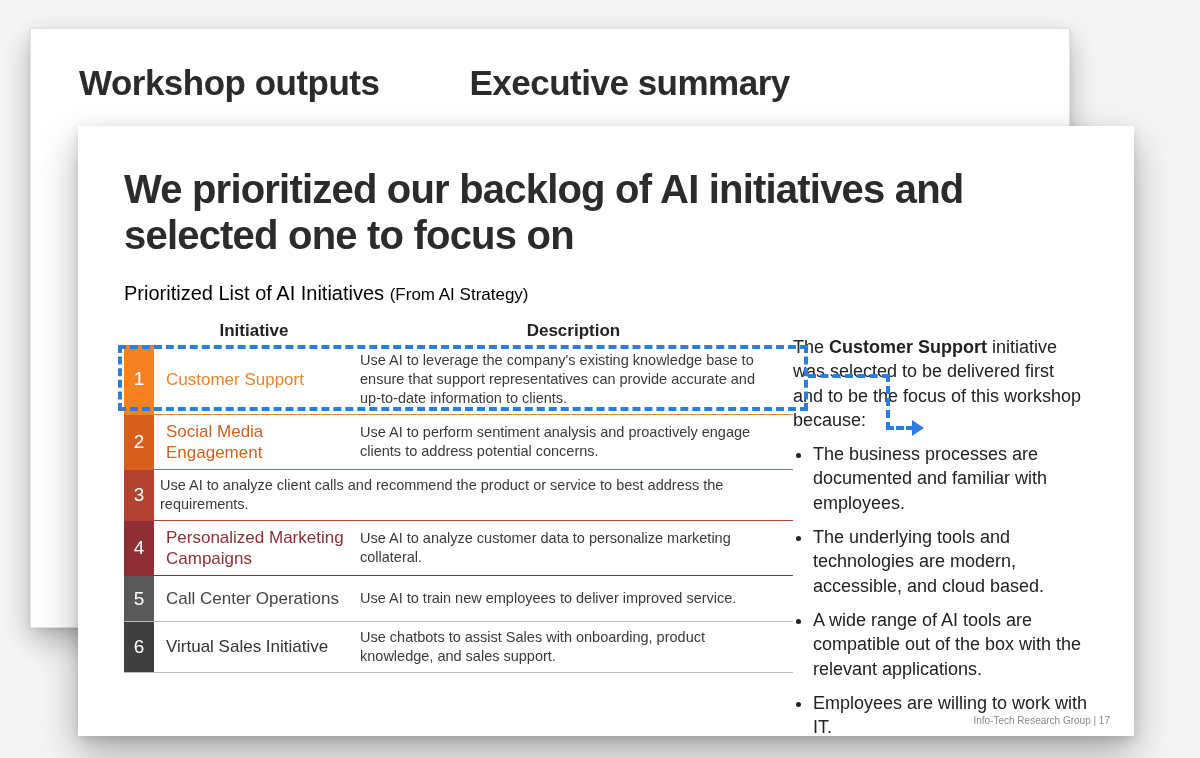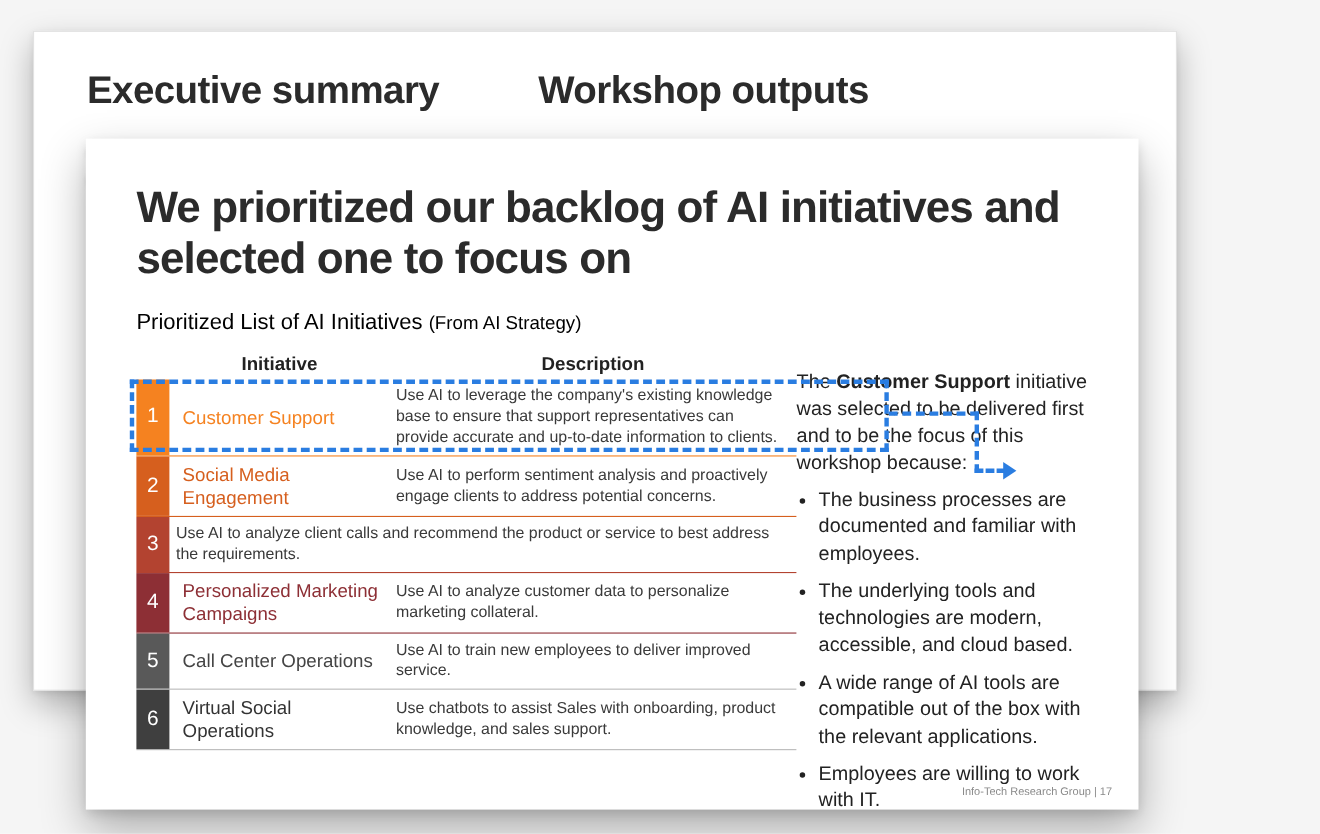--- a/index.html
+++ b/index.html
@@ -42,21 +42,21 @@
     max-width: 340px;
     filter: blur(2.2px);
     opacity: 0.7;
   }
 
   
   .front-slide {
     position: absolute;
     top: 126px;
     left: 78px;
-    width: 957px;
+    width: 1056px;
     height: 610px;
     background: #fff;
     box-shadow: 0 18px 38px rgba(0,0,0,0.30), 0 4px 10px rgba(0,0,0,0.12);
     padding: 40px 46px 20px 46px;
   }
   .front-slide h1 {
     font-size: 40px;
     line-height: 1.15;
     font-weight: 700;
     color: #2b2b2b;
@@ -212,22 +212,22 @@
     right: 24px;
     font-size: 10px;
     color: #8a8a8a;
   }
 </style>
 </head>
 <body>
 
 <div class="back-slide">
   <div class="headers">
+    <h2>Workshop outputs</h2>
     <h2>Executive summary</h2>
-    <h2>Workshop outputs</h2>
   </div>
   <div class="back-body">ACME has made an active investment in a new generation of IT te ar fr di er th in th W st le di ch</div>
 </div>
 
 <div class="front-slide">
   <h1>We prioritized our backlog of AI initiatives and selected one to focus on</h1>
   <div class="subtitle">
     <span>Prioritized List of AI Initiatives </span><span class="note">(From AI Strategy)</span>
   </div>
 
@@ -258,21 +258,21 @@
         <div class="cell-init">Personalized Marketing Campaigns</div>
         <div class="cell-desc">Use AI to analyze customer data to personalize marketing collateral.</div>
       </div>
       <div class="tbl-row row5">
         <div class="num">5</div>
         <div class="cell-init">Call Center Operations</div>
         <div class="cell-desc">Use AI to train new employees to deliver improved service.</div>
       </div>
       <div class="tbl-row row6">
         <div class="num">6</div>
-        <div class="cell-init">Virtual Social Operations</div>
+        <div class="cell-init">Virtual Sales Initiative</div>
         <div class="cell-desc">Use chatbots to assist Sales with onboarding, product knowledge, and sales support.</div>
       </div>
 
       <div class="dashed-box dashed-selection"></div>
     </div>
 
     <div class="dash-line1"></div>
     <div class="dash-line2"></div>
     <div class="dash-line3"></div>
     <div class="arrowhead"></div>

